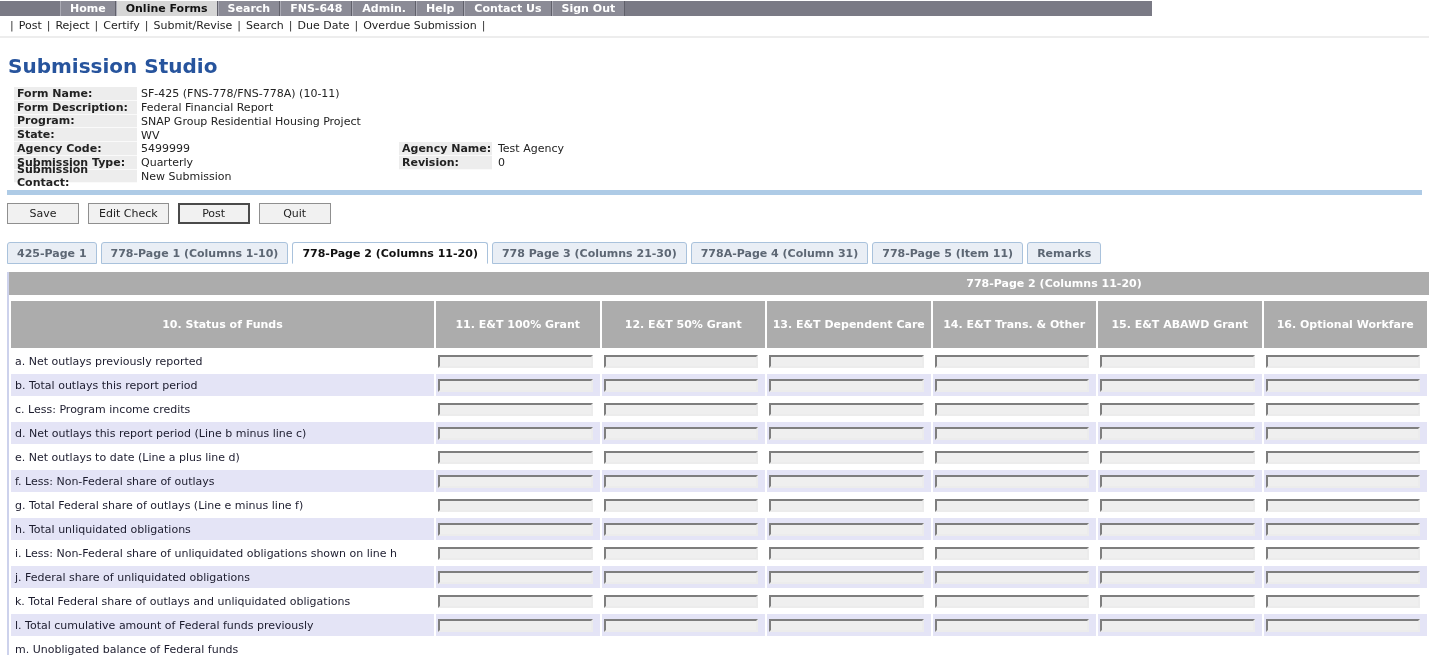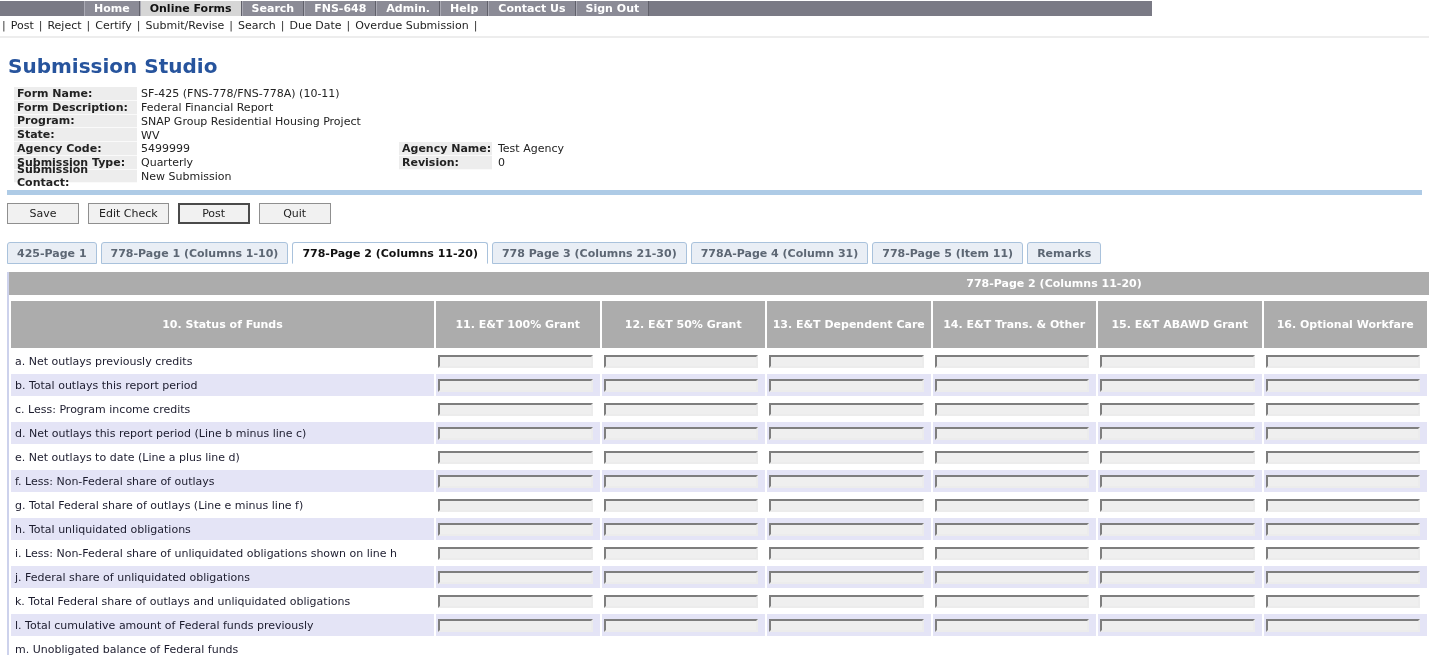--- a/index.html
+++ b/index.html
@@ -7,32 +7,32 @@
   body {
     width:1429px; height:655px; background:#fff;
     font-family:"DejaVu Sans","Liberation Sans",sans-serif;
     font-size:11px; color:#222; overflow:hidden;
   }
 
   
   .topnav-wrap { padding-top:1px; background:#fff; }
   .topnav-bar {
     height:15px; width:1152px; background:var(--nav_bg,#7A7A85);
-    display:flex; align-items:stretch; padding-left:84px;
+    display:flex; align-items:stretch; padding-left:60px;
   }
   .nav-btn {
     display:flex; align-items:center; padding:0 9px;
     background:var(--nav_btn,#8B8B96); color:#fff; font-weight:bold;
     font-size:11px; border-left:1px solid #ABABB5; border-right:1px solid #60606A;
     cursor:pointer; white-space:nowrap;
   }
   .nav-btn.active { background:var(--nav_active,#D6D6D6); color:#111; }
 
   
-  .menubar { padding:3px 2px 4px 2px; color:#1d1d1d; }
+  .menubar { padding:3px 2px 4px 10px; color:#1d1d1d; }
   .menu-item { margin:0 5px; cursor:pointer; }
   .menu-sep { color:#333; }
 
   .sep-line { height:2px; background:#C6C6C6; border-bottom:2px solid #EDEDED; }
 
   
   .page-title { margin:16px 0 9px 8px; font-size:20px; font-weight:bold; color:var(--title,#27549D); }
 
   
   .details { margin-left:14px; width:1408px; }
@@ -188,21 +188,21 @@
           <th>11. E&amp;T 100% Grant</th>
           <th>12. E&amp;T 50% Grant</th>
           <th>13. E&amp;T Dependent Care</th>
           <th>14. E&amp;T Trans. &amp; Other</th>
           <th>15. E&amp;T ABAWD Grant</th>
           <th>16. Optional Workfare</th>
         </tr>
       </thead>
     <tbody>
         <tr>
-          <td class="lbl">a. Net outlays previously credits</td>
+          <td class="lbl">a. Net outlays previously reported</td>
           <td>
             <input class="cell" type="text" style="">
           </td>
           <td>
             <input class="cell" type="text" style="">
           </td>
           <td>
             <input class="cell" type="text" style="">
           </td>
           <td>

